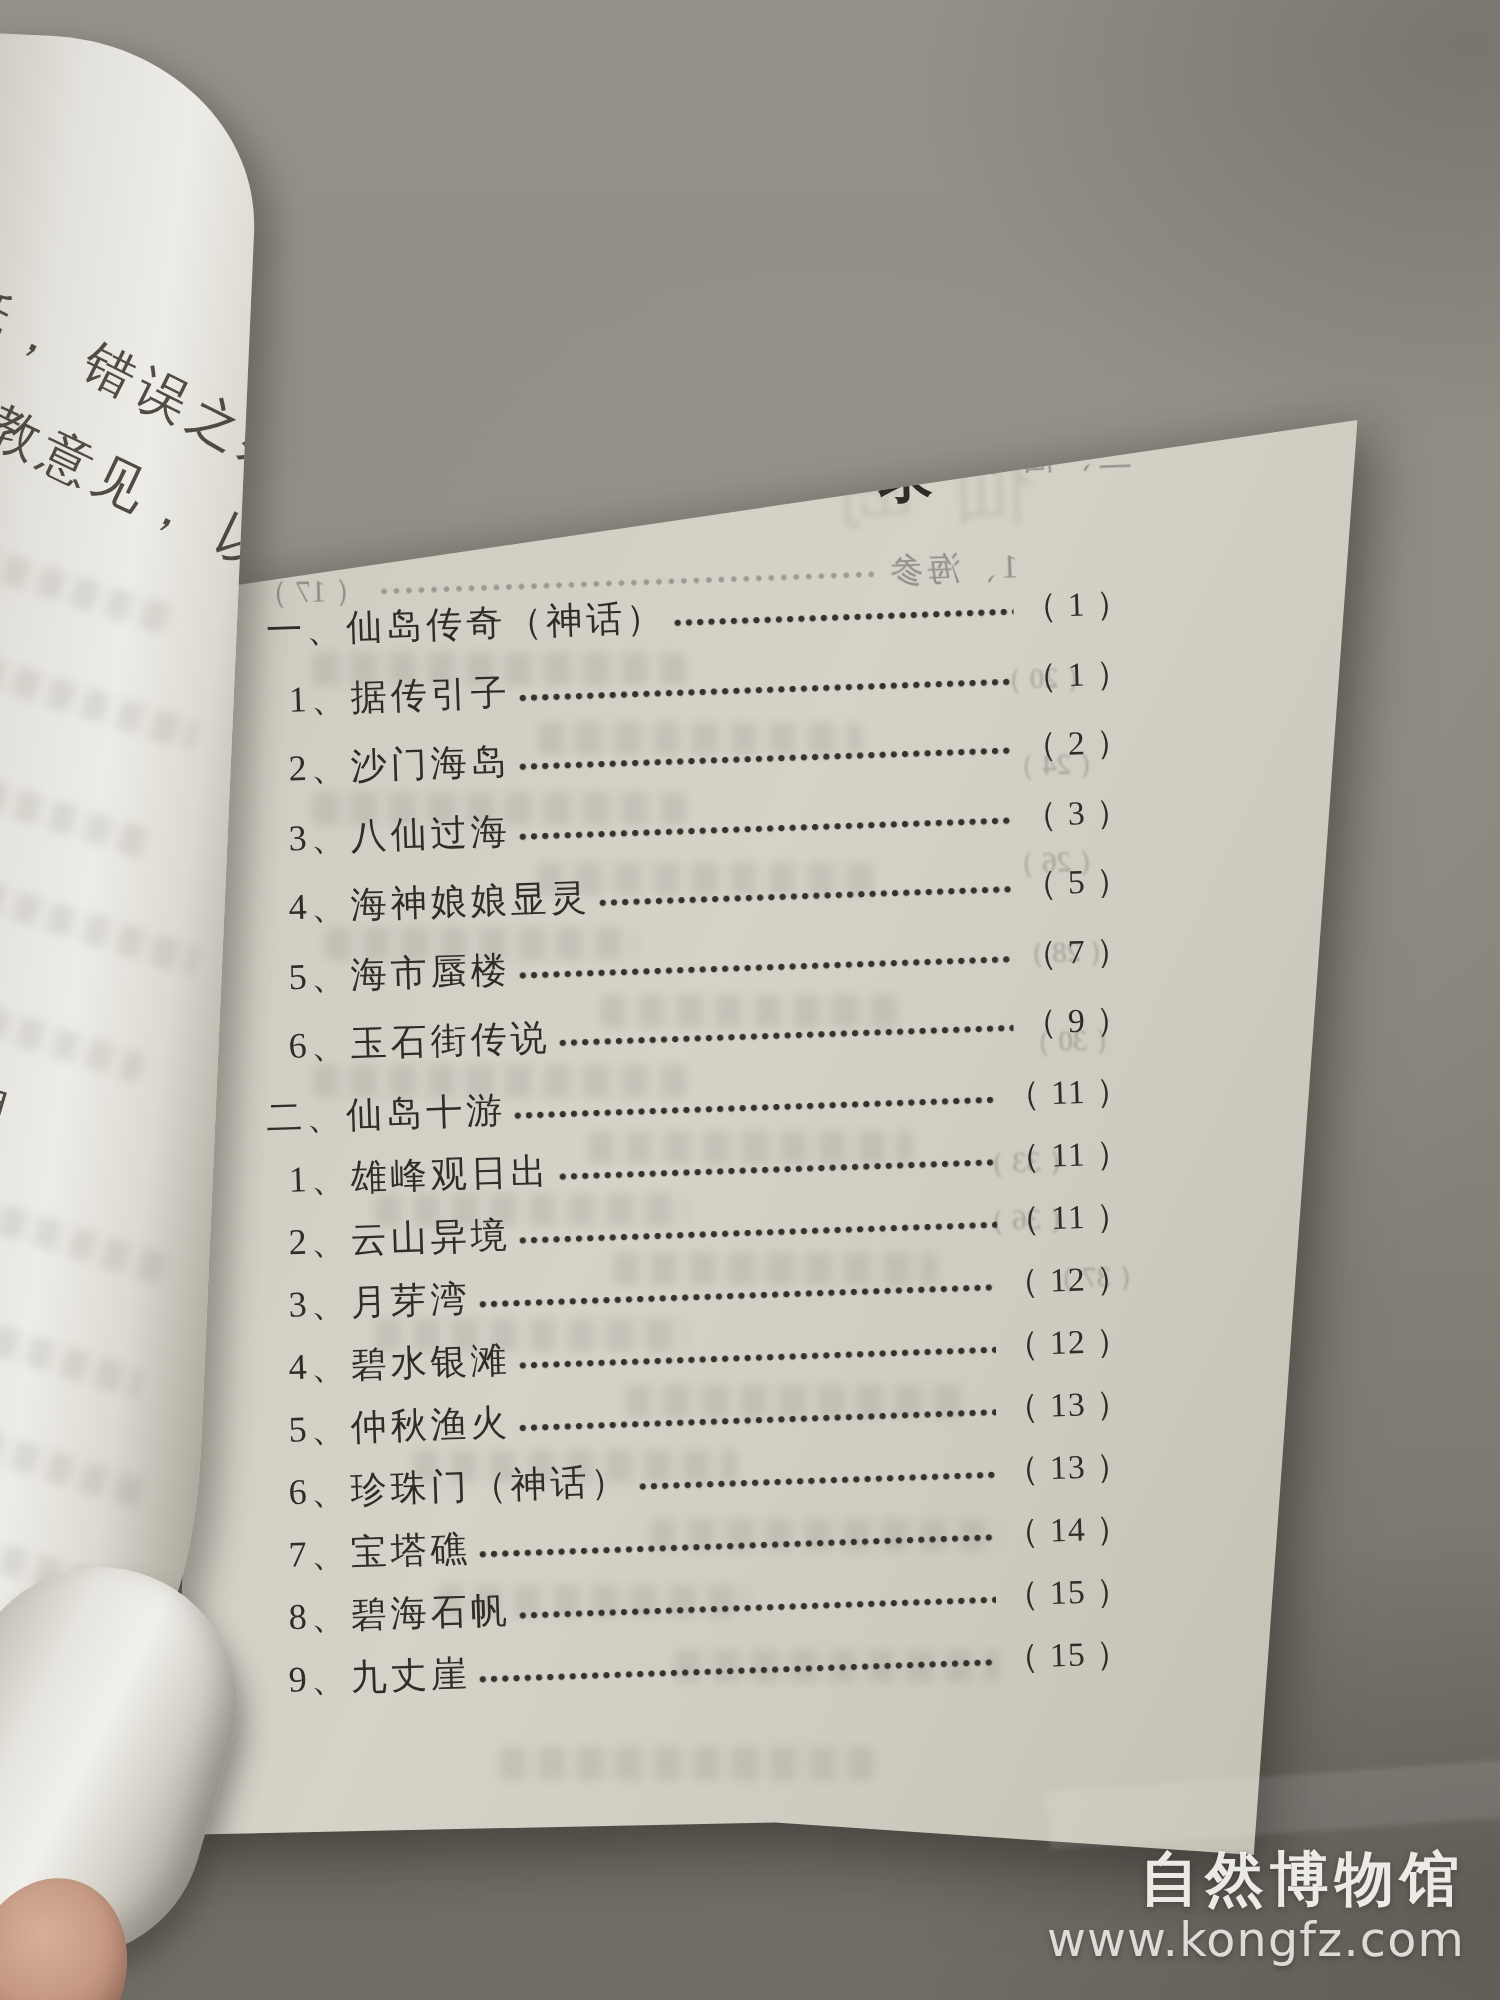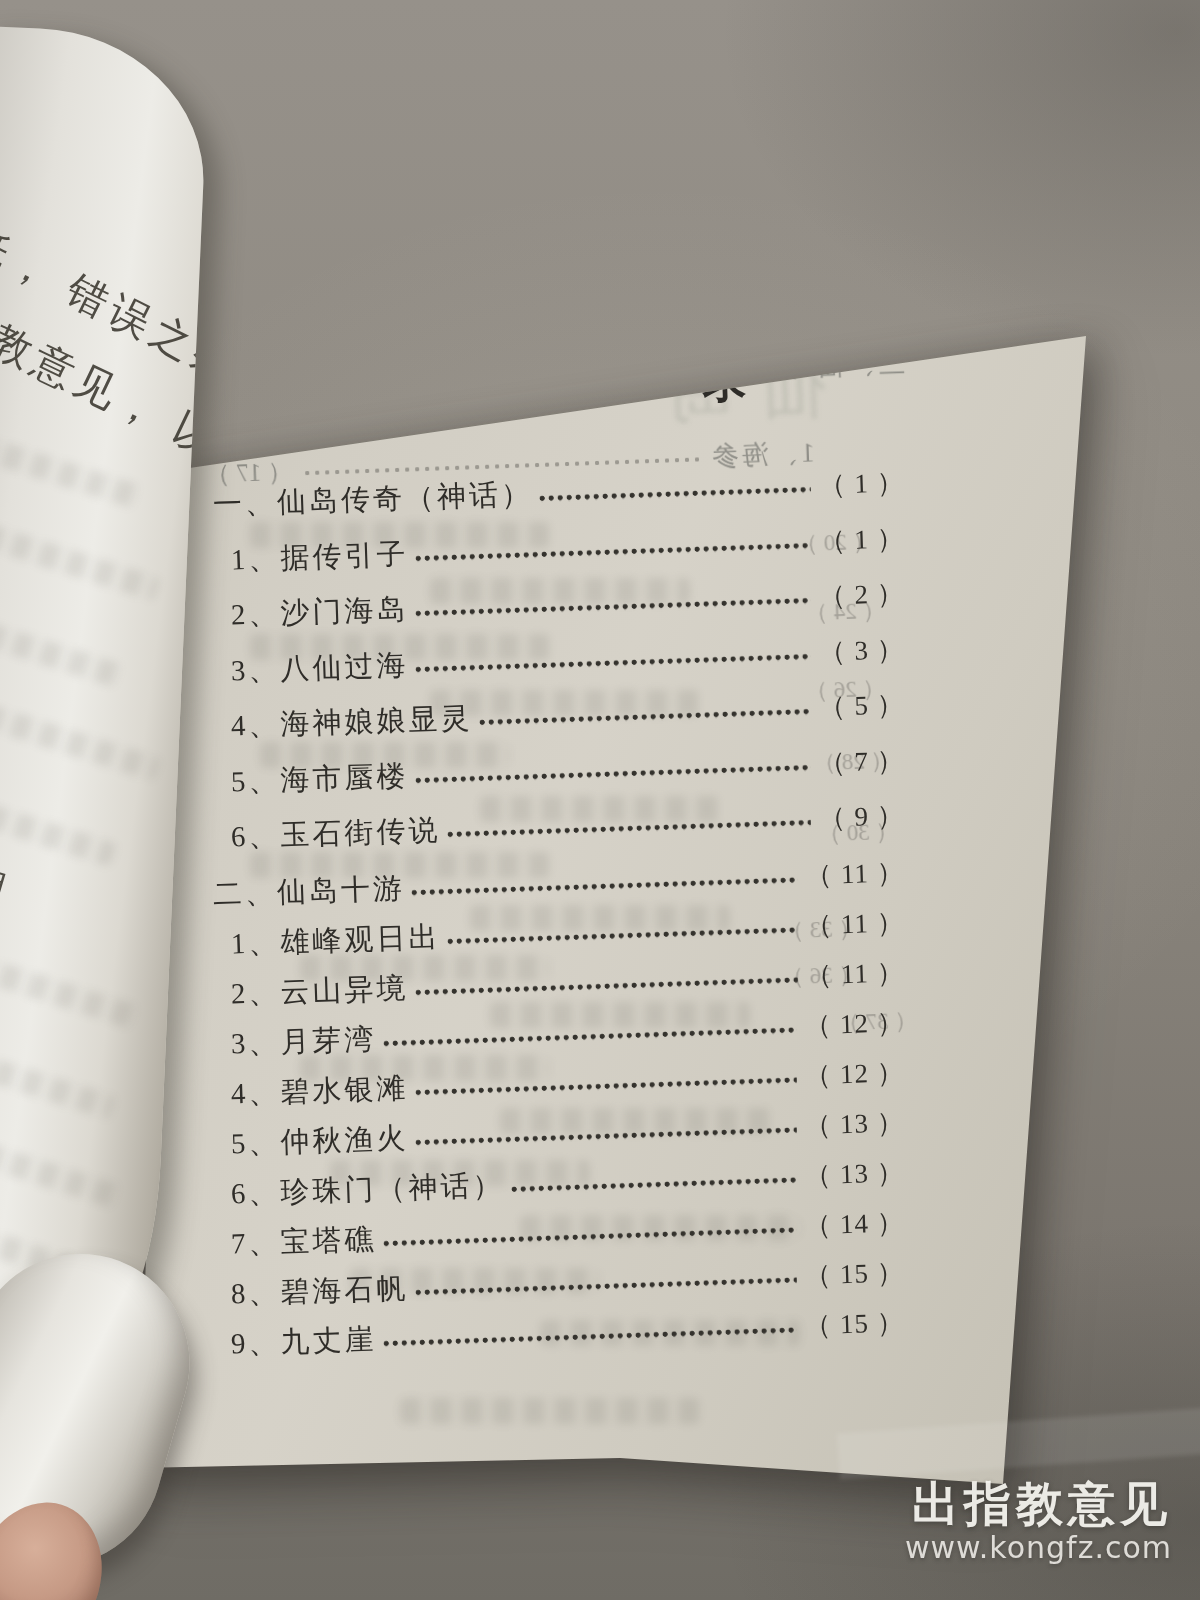--- a/index.html
+++ b/index.html
@@ -80,21 +80,21 @@
     transform:rotate(24deg);
     background:radial-gradient(90px 90px at 38% 38%,#d7af9a 0%,#c69a85 55%,#a97e6c 100%);
     box-shadow:inset -8px -10px 16px rgba(120,80,62,.45);
   }
   
   .tape{position:absolute;left:838px;top:1420px;width:390px;height:46px;
     background:rgba(255,255,255,.10);transform:rotate(-4deg);filter:blur(2px);}
   .watermark{position:absolute;right:28px;top:1478px;text-align:right;line-height:1.12;}
   .wm-name{font-size:47px;font-weight:700;letter-spacing:5px;color:rgba(248,246,241,.93);
     text-shadow:0 2px 5px rgba(40,38,34,.45);white-space:nowrap;}
-  .wm-url{font-size:30px;font-family:"DejaVu Sans","Liberation Sans",sans-serif;
+  .wm-url{font-size:38px;font-family:"DejaVu Sans","Liberation Sans",sans-serif;
     color:rgba(240,238,233,.88);letter-spacing:1px;text-shadow:0 2px 4px rgba(40,38,34,.40);white-space:nowrap;}
 </style>
 </head>
 <body>
 
 <div class="canvas">
 
   <div class="toc-wrap">
     <div class="toc-page">
 
@@ -253,17 +253,17 @@
         <div class="lp-smudge" style="left: 20px; top: 1130px; width: 170px;"></div>
         <div class="lp-smudge" style="left: 42px; top: 1220px; width: 160px;"></div>
       </div>
   </div>
 
   <div class="page-roll"></div>
   <div class="finger"></div>
 
   <div class="tape"></div>
   <div class="watermark">
-    <div class="wm-name">出指教意见</div>
+    <div class="wm-name">自然博物馆</div>
     <div class="wm-url">www.kongfz.com</div>
   </div>
 
 </div>
 
 </body></html>

